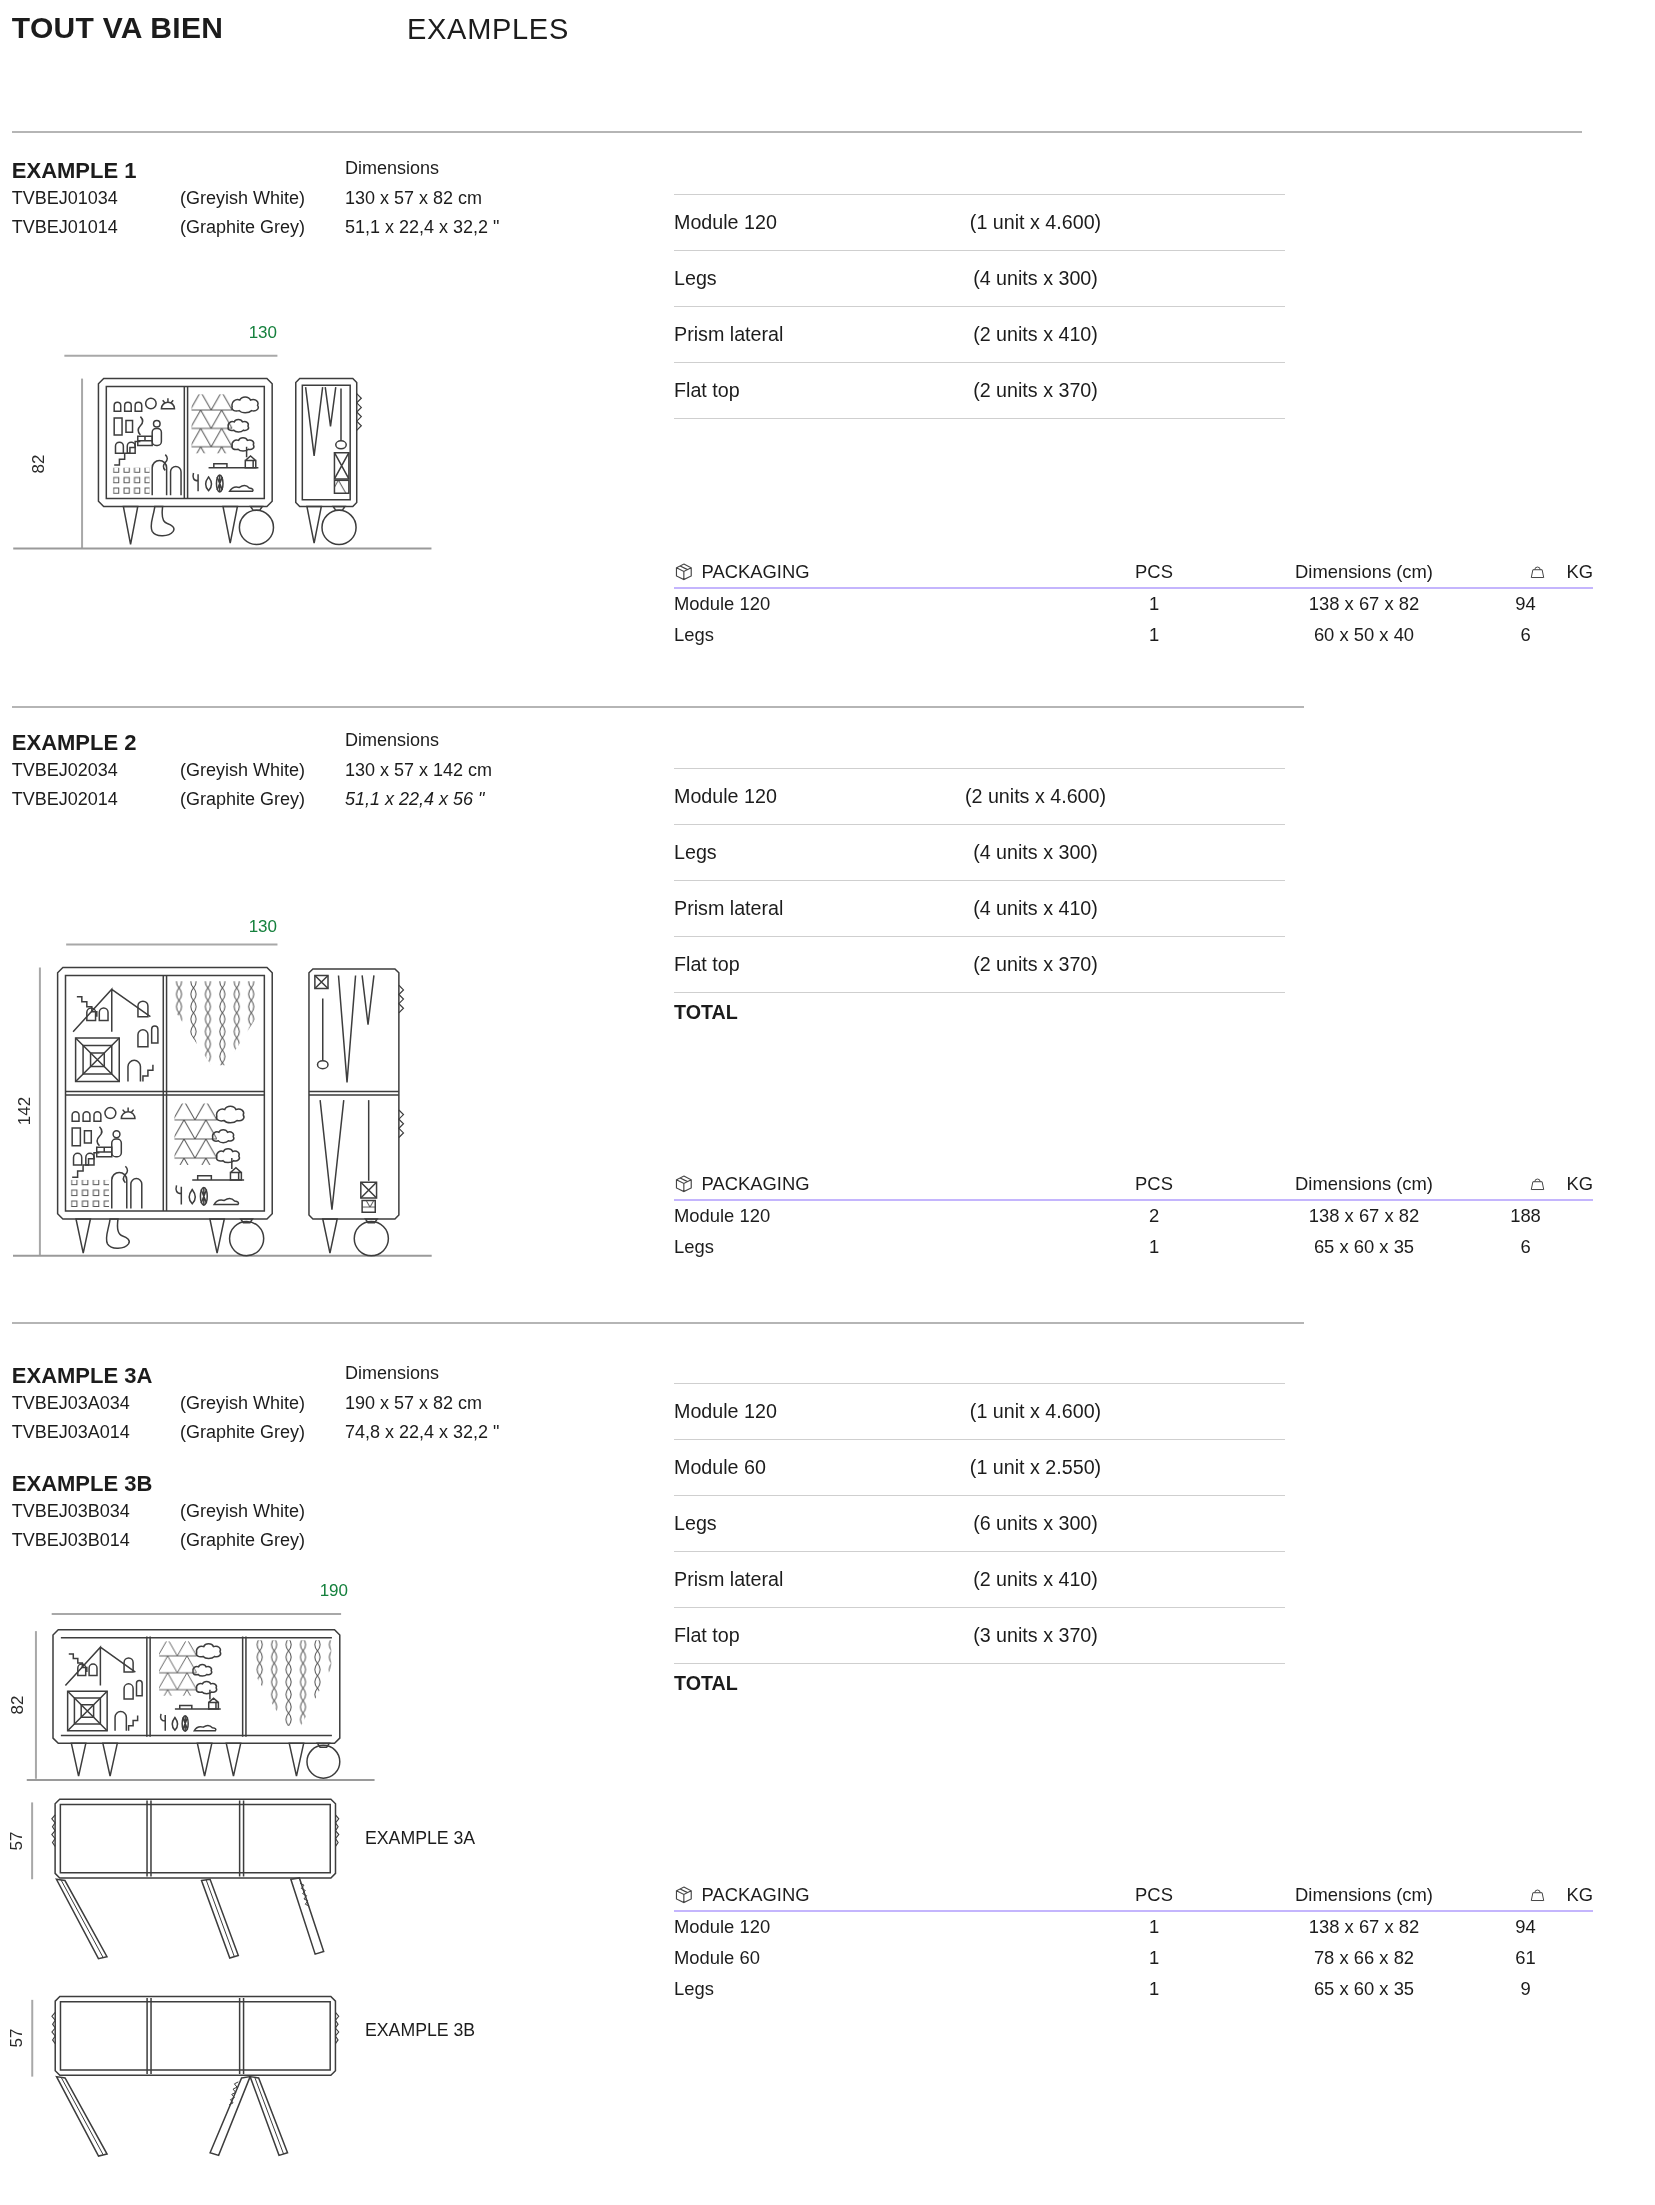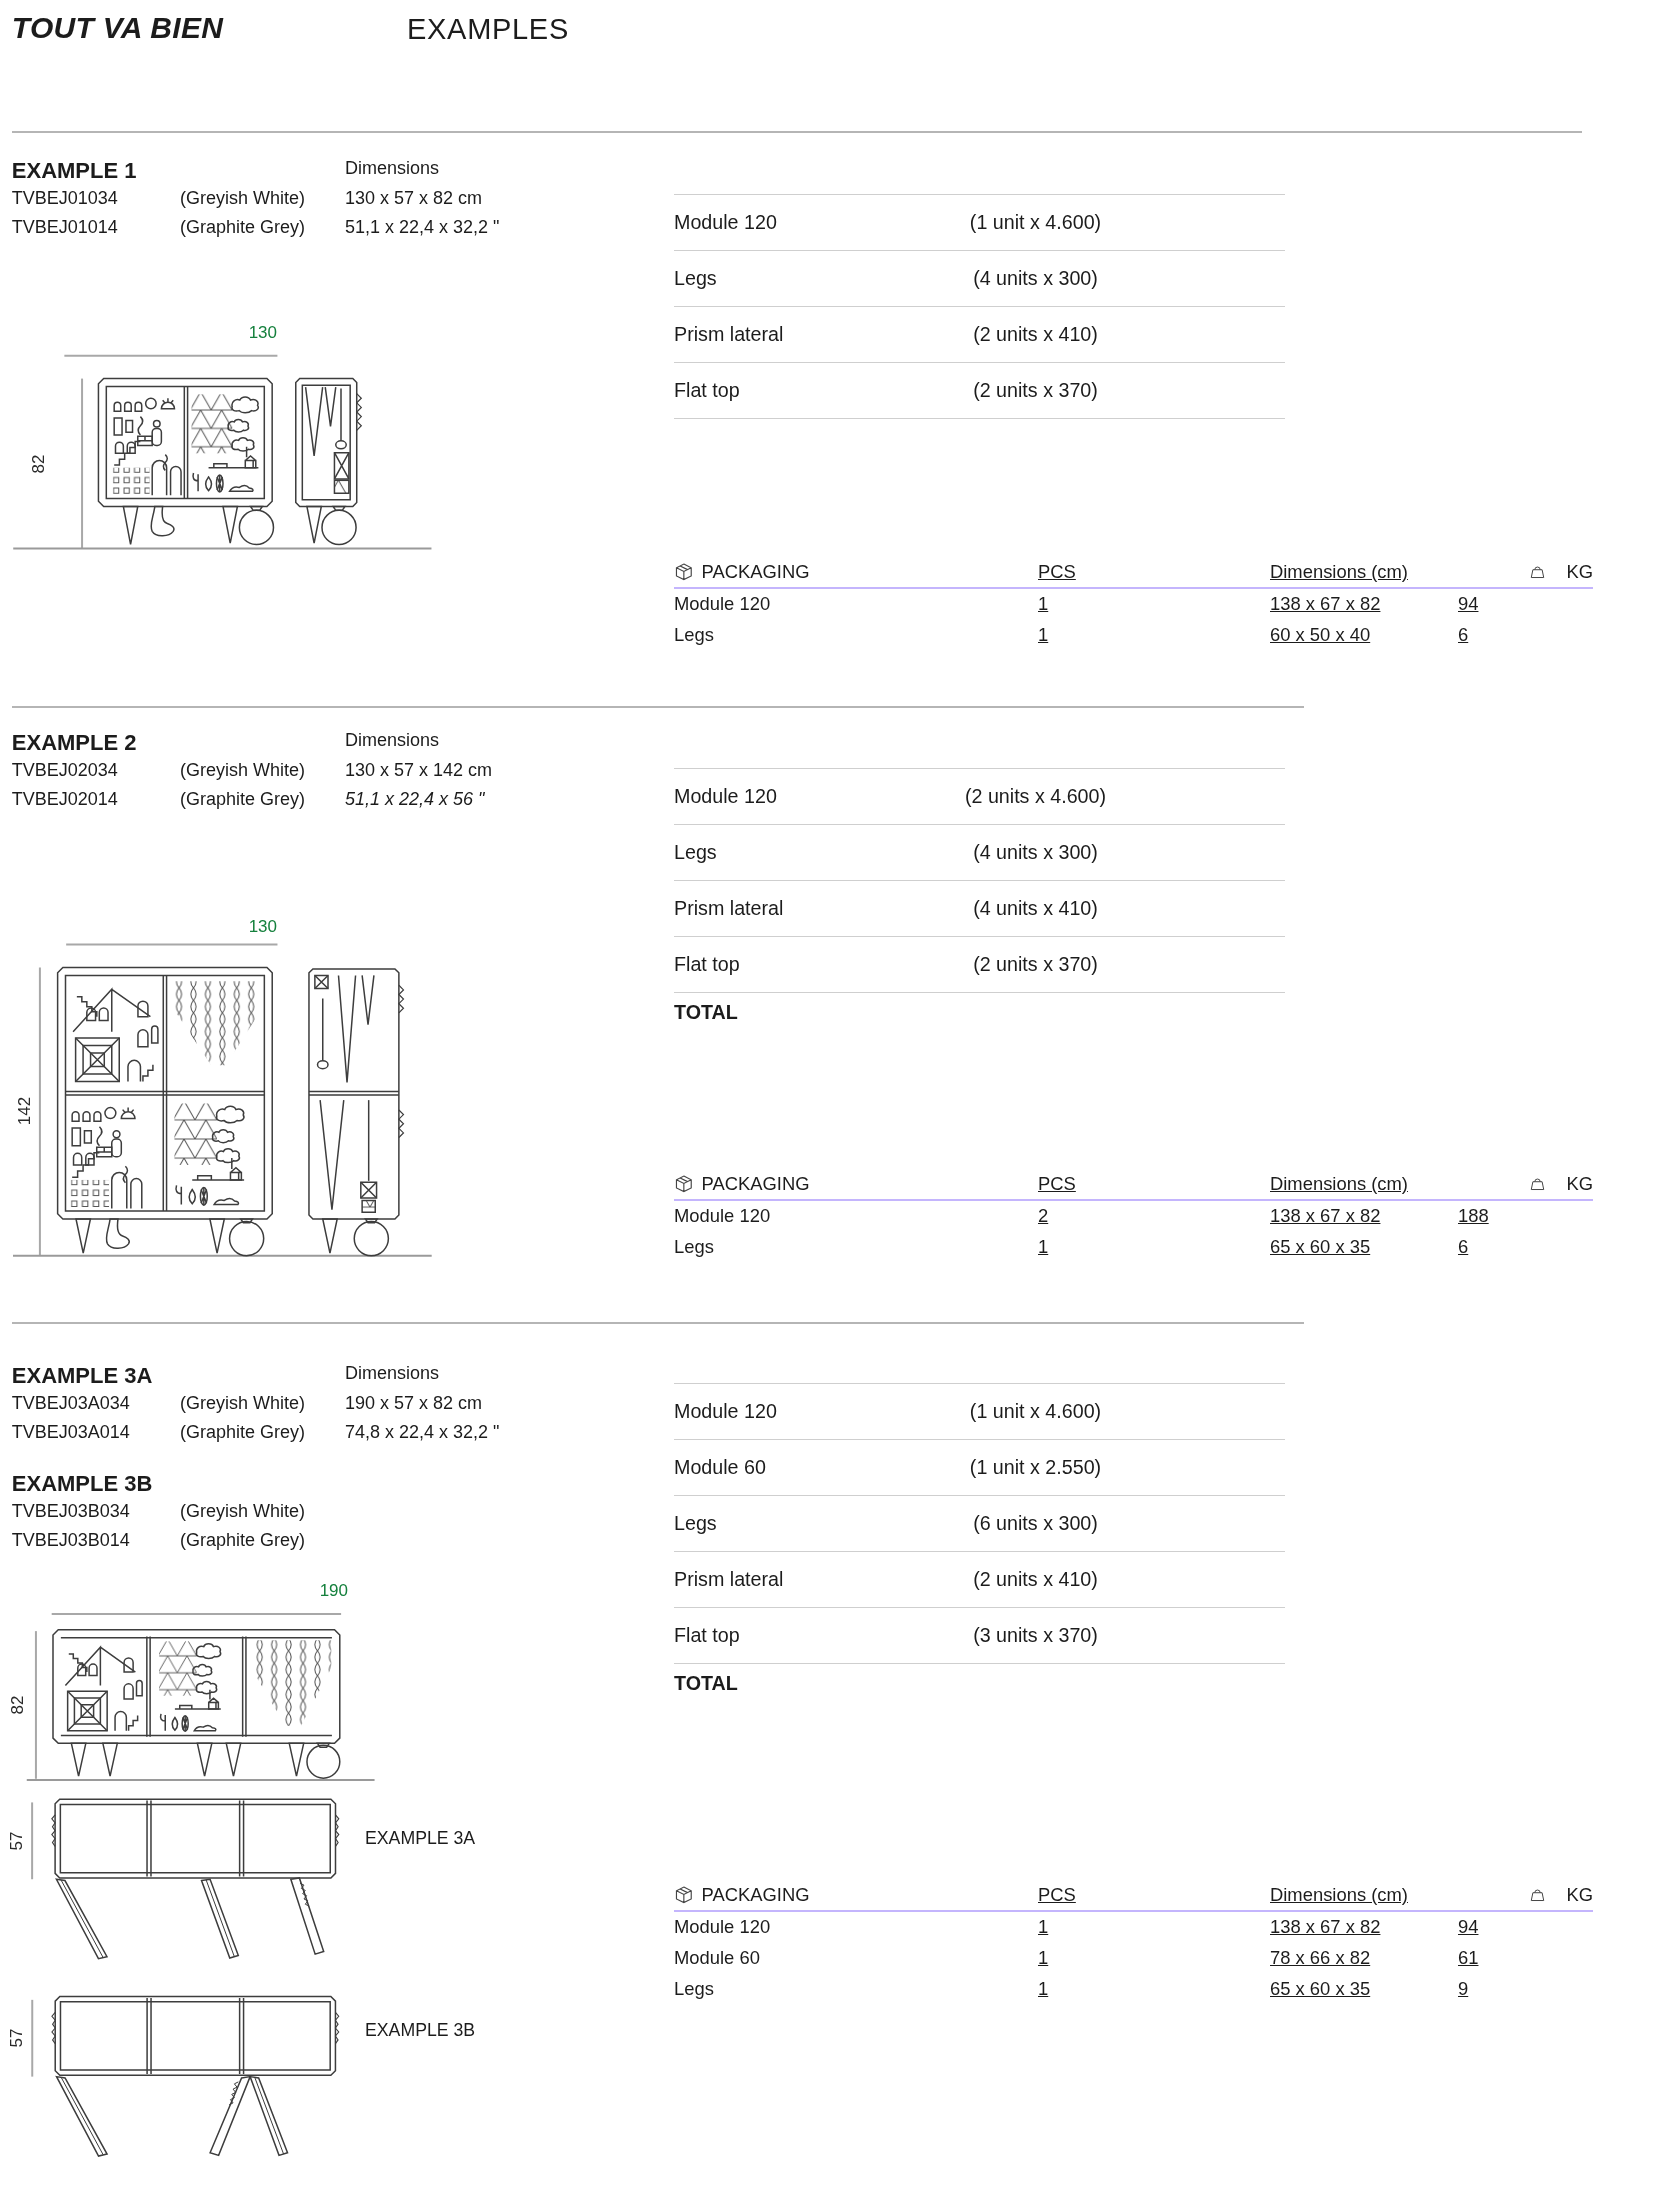--- a/index.html
+++ b/index.html
@@ -16,32 +16,32 @@
   .dim-h{font-size:17px;color:#15803d;text-align:right;}
   .dim-v{font-size:17px;color:#2a2a2a;white-space:nowrap;transform:translate(-50%,-50%) rotate(-90deg);}
   .cap{font-size:17.7px;color:#1c1c1c;white-space:nowrap;}
   .comp-table{width:611px;border-top:1.3px solid #cfcfcf;}
   .comp-row{position:relative;height:55px;line-height:55px;border-bottom:1.3px solid #cfcfcf;font-size:19.7px;}
   .comp-qty{position:absolute;left:230px;width:263px;text-align:center;}
   .total{font-size:19.7px;font-weight:bold;}
   .pack-table{width:919px;font-size:18.4px;}
   .pack-head{display:grid;grid-template-columns:364px 232px 188px 135px;height:29.6px;align-items:center;border-bottom:2px solid #c4b5fd;}
   .pack-row{display:grid;grid-template-columns:364px 232px 188px 135px;height:31px;align-items:center;}
-  .t-right{text-align:left;text-decoration:underline;}
+  .t-right{text-align:center;}
   .pack-title{display:flex;align-items:center;gap:7.9px;}
   .pack-kg{display:flex;align-items:center;justify-content:flex-end;gap:20px;}
   svg.draw{position:absolute;}
   svg.draw *{vector-effect:non-scaling-stroke;}
 </style>
 </head>
 <body>
 
 <div id="page">
 
-  <div class="abs brand" style="left:11.8px;top:10.5px;font-style:italic;">TOUT VA BIEN</div>
+  <div class="abs brand" style="left:11.8px;top:10.5px;">TOUT VA BIEN</div>
   <div class="abs page-title" style="left:407px;top:13px;">EXAMPLES</div>
   <div class="hr" style="left:11.8px;top:131px;width:1570px;"></div>
 
   <section>
     <h2 class="abs sec-head" style="left:11.8px;top:158px;">EXAMPLE 1</h2>
     <div class="abs body-line" style="left:11.8px;top:188px;">
       <span class="code">TVBEJ01034</span><span class="finish">(Greyish White)</span>
     </div>
     <div class="abs body-line" style="left:11.8px;top:217px;">
       <span class="code">TVBEJ01014</span><span class="finish">(Graphite Grey)</span>

